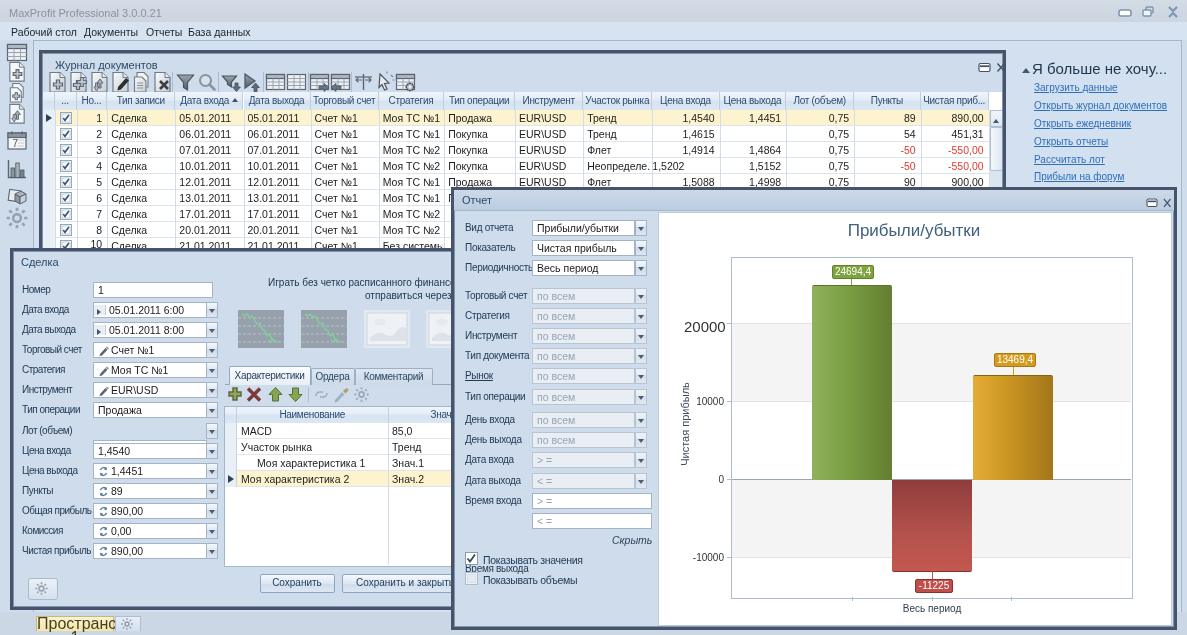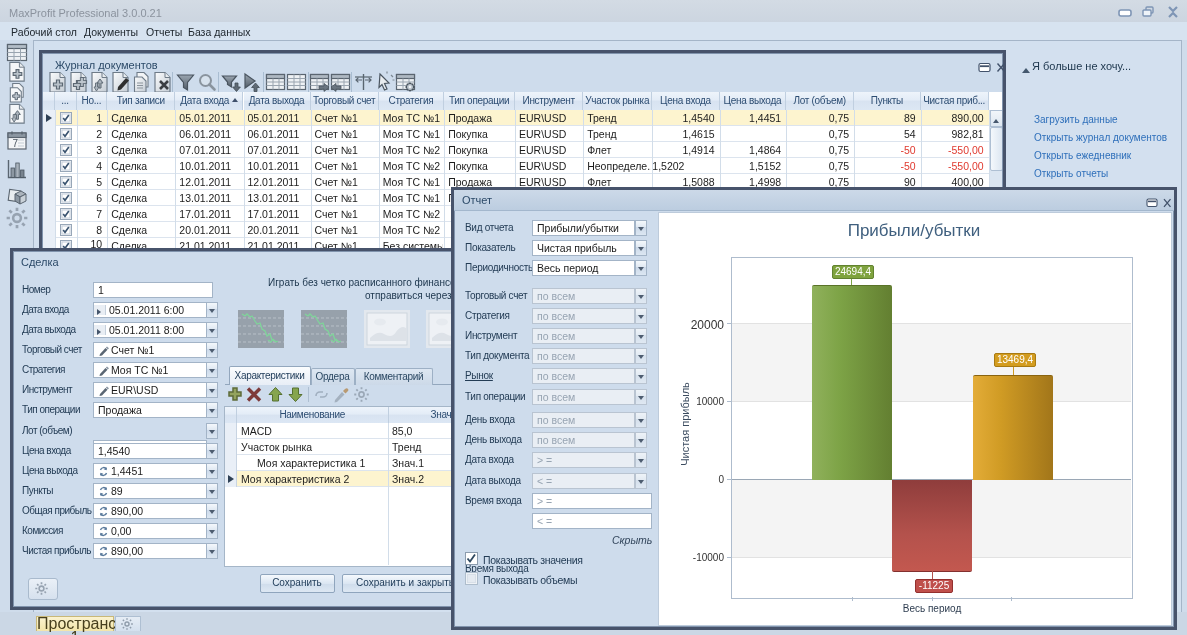--- a/index.html
+++ b/index.html
@@ -7,21 +7,21 @@
 #root{position:relative;width:1187px;height:635px;background:#cfdceb;overflow:hidden;}
 .win{position:absolute;border:3px solid #47536b;box-shadow:0 0 0 1px #8194ad inset;background:#cedcec;}
 .ttl{font-size:11px;color:#2c4a68;white-space:nowrap;}
 .lbl{font-size:10px;letter-spacing:-0.3px;color:#233c55;white-space:nowrap;}
 .inp{position:absolute;background:#fff;border:1px solid #a3b4c7;font-size:10.5px;color:#1b1b1b;line-height:14px;padding:0 0 0 4px;white-space:nowrap;overflow:hidden;}
 .dd{position:absolute;width:10px;background:linear-gradient(#f4f8fc,#dfe8f2 45%,#cddaea 46%,#dce7f2);border:1px solid #a3b4c7;}
 .dd:after{content:"";position:absolute;left:2px;top:6px;border:3px solid transparent;border-top:4px solid #4e5d70;}
 .ddg{background:linear-gradient(#eef3f8,#e2eaf2 45%,#d5e0ec 46%,#dfe8f2);}
 .cell{position:absolute;font-size:10.5px;color:#1c1c1c;line-height:16px;white-space:nowrap;overflow:hidden;}
 .hc{position:absolute;top:0;height:18px;background:linear-gradient(#eef4fb,#e3ecf7 45%,#d8e3f1 50%,#dce7f4);border-right:1px solid #c0cfe0;color:#2d4d72;font-size:10px;letter-spacing:-0.3px;line-height:18px;text-align:center;white-space:nowrap;overflow:hidden;}
-.lnk{font-size:10.5px;color:#2e6fba;white-space:nowrap;margin-top:32px;}
+.lnk{font-size:10.5px;color:#2e6fba;text-decoration:underline;white-space:nowrap;}
 .btn{position:absolute;background:linear-gradient(#f5f9fd,#dbe6f2 50%,#cfdceb 51%,#dde8f3);border:1px solid #8fa5bd;border-radius:2px;font-size:10px;color:#1d3a57;text-align:center;}
 </style></head><body>
 <div id="root">
 
 <div class="ab" style="left:0;top:0;width:1187px;height:22px;background:linear-gradient(#d3dbe4,#ccd5e0);"></div>
 <div class="ab" style="top:7px;font-size:11px;color:#8b939e;left:9px;">MaxProfit Professional 3.0.0.21</div>
 <div class="ab" style="left:0;top:22px;width:1187px;height:18px;background:#d7e3f0;"></div>
 <div class="ab" style="left:11px;top:26px;font-size:10.5px;color:#20282f;">Рабочий стол</div>
 <div class="ab" style="left:84px;top:26px;font-size:10.5px;color:#20282f;">Документы</div>
 <div class="ab" style="left:146px;top:26px;font-size:10.5px;color:#20282f;">Отчеты</div>
@@ -79,21 +79,21 @@
         <path d="M20 8 v7 l-6 3 v-7 z" fill="#c9d1d8" stroke="#5a6570" stroke-width="1"></path>
       </svg></div>
 <div class="ab" style="left:6px;top:207px;width:22px;height:22px;"><svg width="22" height="22" viewBox="0 0 17 17">
         <circle cx="8.5" cy="8.5" r="3" fill="none" stroke="#97a3b1" stroke-width="2"></circle>
         <g stroke="#97a3b1" stroke-width="2.1">
           <path d="M8.5 0.5 V3 M8.5 14 V16.5 M0.5 8.5 H3 M14 8.5 H16.5 M2.6 2.6 L4.5 4.5 M12.5 12.5 L14.4 14.4 M14.4 2.6 L12.5 4.5 M4.5 12.5 L2.6 14.4"></path>
         </g>
       </svg></div>
 
 <div class="ab" style="left:1022px;top:64px;width:0;height:0;border:4px solid transparent;border-bottom:5px solid #44586e;"></div>
-<div class="ab" style="left:1032px;top:60px;font-size:11px;color:#203950;">Я больше не хочу...</div>
+<div class="ab" style="left:1032px;top:60px;font-size:15px;color:#203950;">Я больше не хочу...</div>
 <div class="ab lnk" style="left:1034px;top:82px;font-size:10px;">Загрузить данные</div>
 <div class="ab lnk" style="left:1034px;top:100px;font-size:10px;">Открыть журнал документов</div>
 <div class="ab lnk" style="left:1034px;top:118px;font-size:10px;">Открыть ежедневник</div>
 <div class="ab lnk" style="left:1034px;top:136px;font-size:10px;">Открыть отчеты</div>
 <div class="ab lnk" style="left:1034px;top:154px;font-size:10px;">Рассчитать лот</div>
 <div class="ab lnk" style="left:1034px;top:171px;font-size:10px;">Прибыли на форум</div>
 
 <div class="ab" style="left:0;top:612px;width:1187px;height:23px;background:#cbd7e5;"></div>
 <div class="ab" style="left:36px;top:616px;width:76px;height:14px;background:linear-gradient(#fbf3d0,#f3e5a9);border:1px solid #c8b878;border-bottom:none;font-size:16px;color:#473f1d;text-align:center;line-height:14px;">Пространство 1</div>
 <div class="ab" style="left:115px;top:616px;width:24px;height:14px;background:linear-gradient(#e6edf5,#d4e0ee);border:1px solid #aebfd2;border-bottom:none;"></div>
@@ -269,21 +269,21 @@
         <div class="cell" style="top:34px;left:204.5px;width:62.0px;">06.01.2011</div>
         <div class="cell" style="top:34px;left:271.5px;width:63.2px;">Счет №1</div>
         <div class="cell" style="top:34px;left:339.7px;width:60.5px;">Моя ТС №1</div>
         <div class="cell" style="top:34px;left:405.2px;width:65.8px;">Покупка</div>
         <div class="cell" style="top:34px;left:476.0px;width:63.2px;">EUR\USD</div>
         <div class="cell" style="top:34px;left:544.2px;width:64.1px;">Тренд</div>
         <div class="cell" style="top:34px;left:609.3px;width:62.3px;text-align:right;">1,4615</div>
         <div class="cell" style="top:34px;left:676.6px;width:61.6px;text-align:left;margin-top:48px;">1,4669</div>
         <div class="cell" style="top:34px;left:743.2px;width:62.9px;text-align:right;">0,75</div>
         <div class="cell" style="top:34px;left:811.1px;width:61.6px;text-align:right;">54</div>
-        <div class="cell" style="top:34px;left:877.7px;width:62.9px;text-align:right;">982,81</div>
+        <div class="cell" style="top:34px;left:877.7px;width:62.9px;text-align:right;">451,31</div>
         <div class="ab" style="left:0;top:50px;width:959px;height:16px;background:#ffffff;border-bottom:1px solid #dce4ee;box-sizing:border-box;"></div>
         <svg class="ab" style="left:16.6px;top:51.5px;" width="12" height="12" viewBox="0 0 12 12">
           <rect x="0.5" y="0.5" width="11" height="11" fill="#f4f7fa" stroke="#98a7b8"></rect>
           <rect x="2" y="2" width="8" height="8" fill="#fff" stroke="#c3ced9" stroke-width="1"></rect>
           <path d="M3.2 6 L5 8.3 L8.8 3" fill="none" stroke="#39536f" stroke-width="1.6"></path>
         </svg>
         <div class="cell" style="top:50px;left:33.6px;width:25.6px;text-align:right;">3</div>
         <div class="cell" style="top:50px;left:68.2px;width:63.1px;">Сделка</div>
         <div class="cell" style="top:50px;left:136.3px;width:63.2px;">07.01.2011</div>
         <div class="cell" style="top:50px;left:204.5px;width:62.0px;">07.01.2011</div>
@@ -329,21 +329,21 @@
         <div class="cell" style="top:82px;left:204.5px;width:62.0px;">12.01.2011</div>
         <div class="cell" style="top:82px;left:271.5px;width:63.2px;">Счет №1</div>
         <div class="cell" style="top:82px;left:339.7px;width:60.5px;">Моя ТС №1</div>
         <div class="cell" style="top:82px;left:405.2px;width:65.8px;">Продажа</div>
         <div class="cell" style="top:82px;left:476.0px;width:63.2px;">EUR\USD</div>
         <div class="cell" style="top:82px;left:544.2px;width:64.1px;">Флет</div>
         <div class="cell" style="top:82px;left:609.3px;width:62.3px;text-align:right;">1,5088</div>
         <div class="cell" style="top:82px;left:676.6px;width:61.6px;text-align:right;">1,4998</div>
         <div class="cell" style="top:82px;left:743.2px;width:62.9px;text-align:right;">0,75</div>
         <div class="cell" style="top:82px;left:811.1px;width:61.6px;text-align:right;">90</div>
-        <div class="cell" style="top:82px;left:877.7px;width:62.9px;text-align:right;">400,00</div>
+        <div class="cell" style="top:82px;left:877.7px;width:62.9px;text-align:right;">900,00</div>
         <div class="ab" style="left:0;top:98px;width:959px;height:16px;background:#ffffff;border-bottom:1px solid #dce4ee;box-sizing:border-box;"></div>
         <svg class="ab" style="left:16.6px;top:99.5px;" width="12" height="12" viewBox="0 0 12 12">
           <rect x="0.5" y="0.5" width="11" height="11" fill="#f4f7fa" stroke="#98a7b8"></rect>
           <rect x="2" y="2" width="8" height="8" fill="#fff" stroke="#c3ced9" stroke-width="1"></rect>
           <path d="M3.2 6 L5 8.3 L8.8 3" fill="none" stroke="#39536f" stroke-width="1.6"></path>
         </svg>
         <div class="cell" style="top:98px;left:33.6px;width:25.6px;text-align:right;">6</div>
         <div class="cell" style="top:98px;left:68.2px;width:63.1px;">Сделка</div>
         <div class="cell" style="top:98px;left:136.3px;width:63.2px;">13.01.2011</div>
         <div class="cell" style="top:98px;left:204.5px;width:62.0px;">13.01.2011</div>
@@ -631,21 +631,21 @@
       </svg>
       <div class="ab lbl" style="left:29px;top:384px;font-size:10.5px;">Показывать объемы</div>
 <div class="ab" style="left:204px;top:22px;width:512px;height:412px;background:#fff;border:1px solid #bdcbdb;">
         <div class="ab" style="left:72px;top:44px;width:400px;height:340px;background:#fff;border:1px solid #aebccd;"></div>
         <div class="ab" style="left:73px;top:110px;width:399px;height:78px;background:#f4f4f4;"></div>
         <div class="ab" style="left:73px;top:266px;width:399px;height:78px;background:#f4f4f4;"></div>
         <div class="ab" style="left:73px;top:110px;width:399px;height:1px;background:#e2e2e2;"></div>
         <div class="ab" style="left:73px;top:188px;width:399px;height:1px;background:#e2e2e2;"></div>
         <div class="ab" style="left:73px;top:344px;width:399px;height:1px;background:#e2e2e2;"></div>
         <div class="ab" style="left:73px;top:266px;width:399px;height:1px;background:#9aa7b5;"></div>
-        <div class="ab" style="left:25px;top:105px;width:40px;text-align:right;font-size:12px;color:#333;">20000</div>
+        <div class="ab" style="left:25px;top:105px;width:40px;text-align:right;font-size:15px;color:#333;">20000</div>
         <div class="ab" style="left:68px;top:110px;width:4px;height:1px;background:#aebccd;"></div>
         <div class="ab" style="left:25px;top:183px;width:40px;text-align:right;font-size:10px;color:#333;">10000</div>
         <div class="ab" style="left:68px;top:188px;width:4px;height:1px;background:#aebccd;"></div>
         <div class="ab" style="left:25px;top:261px;width:40px;text-align:right;font-size:10px;color:#333;">0</div>
         <div class="ab" style="left:68px;top:266px;width:4px;height:1px;background:#aebccd;"></div>
         <div class="ab" style="left:25px;top:339px;width:40px;text-align:right;font-size:10px;color:#333;">-10000</div>
         <div class="ab" style="left:68px;top:344px;width:4px;height:1px;background:#aebccd;"></div>
         <div class="ab" style="left:-29px;top:205px;width:110px;transform:rotate(-90deg);font-size:11px;color:#3c4c60;text-align:center;">Чистая прибыль</div>
         <div class="ab" style="left:153px;top:72px;width:80px;height:194px;background:linear-gradient(90deg,#90b15c,#7da346 35%,#637f31);border-radius:2px 2px 0 0;border-top:1px solid #5a7328;"></div>
         <div class="ab" style="left:233px;top:267px;width:80px;height:91px;background:linear-gradient(#8f3d3c,#b4524c 60%,#c3584f);border-radius:0 0 2px 2px;border-bottom:1px solid #83302f;"></div>

